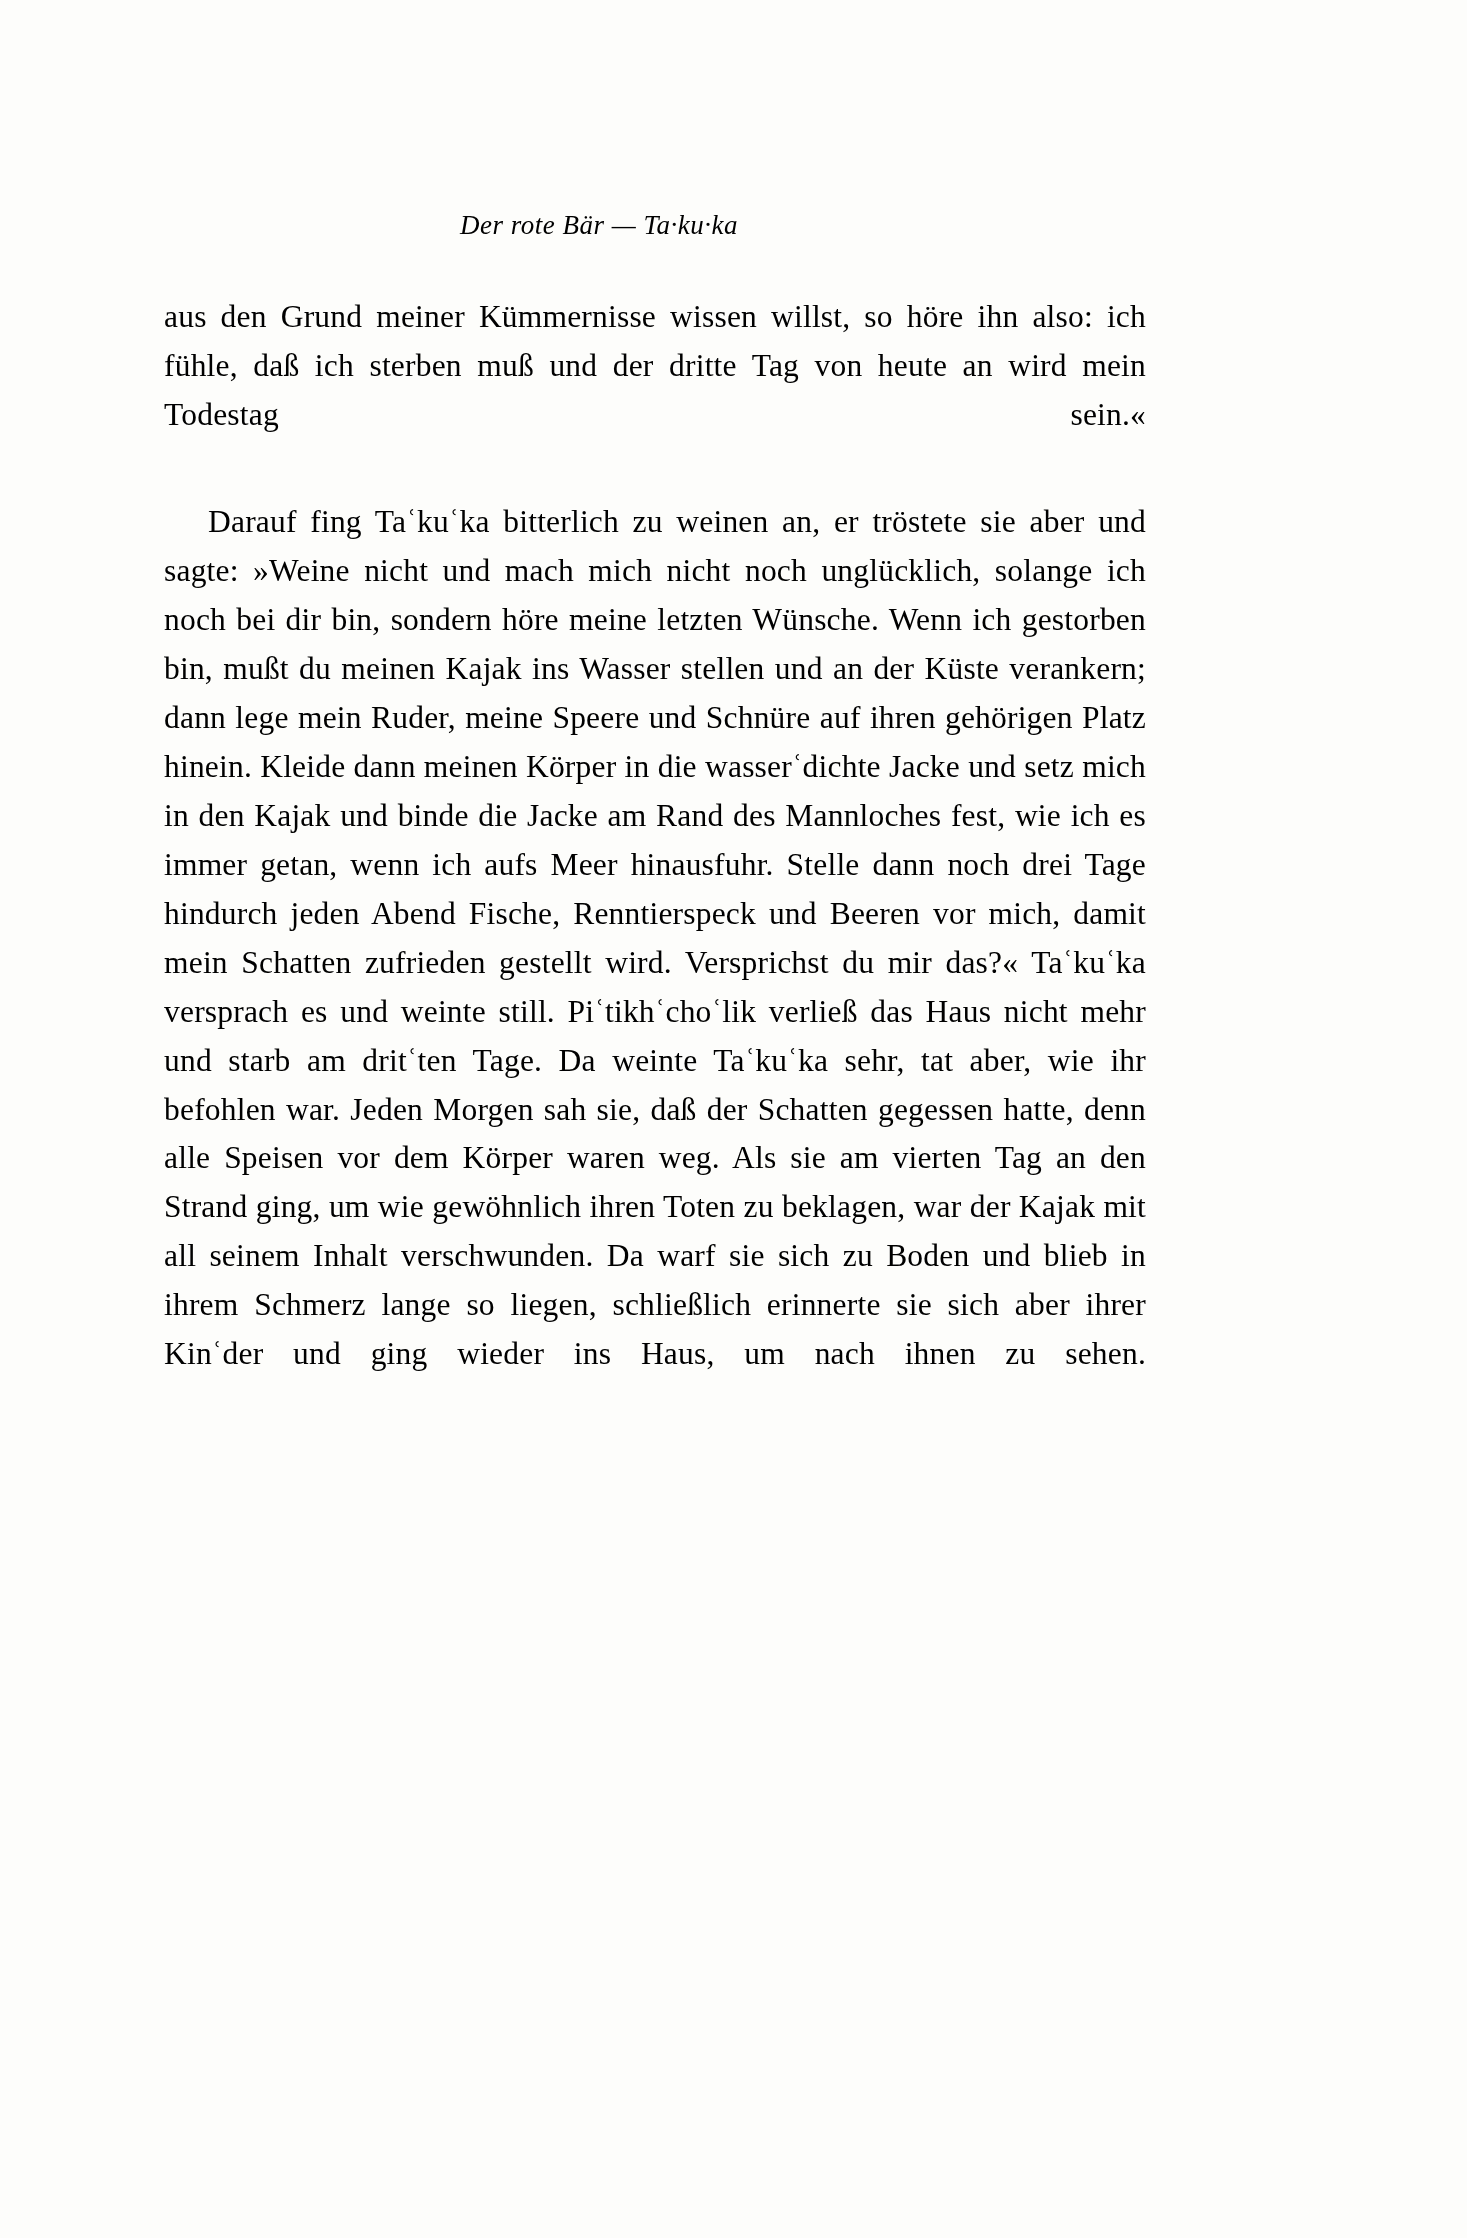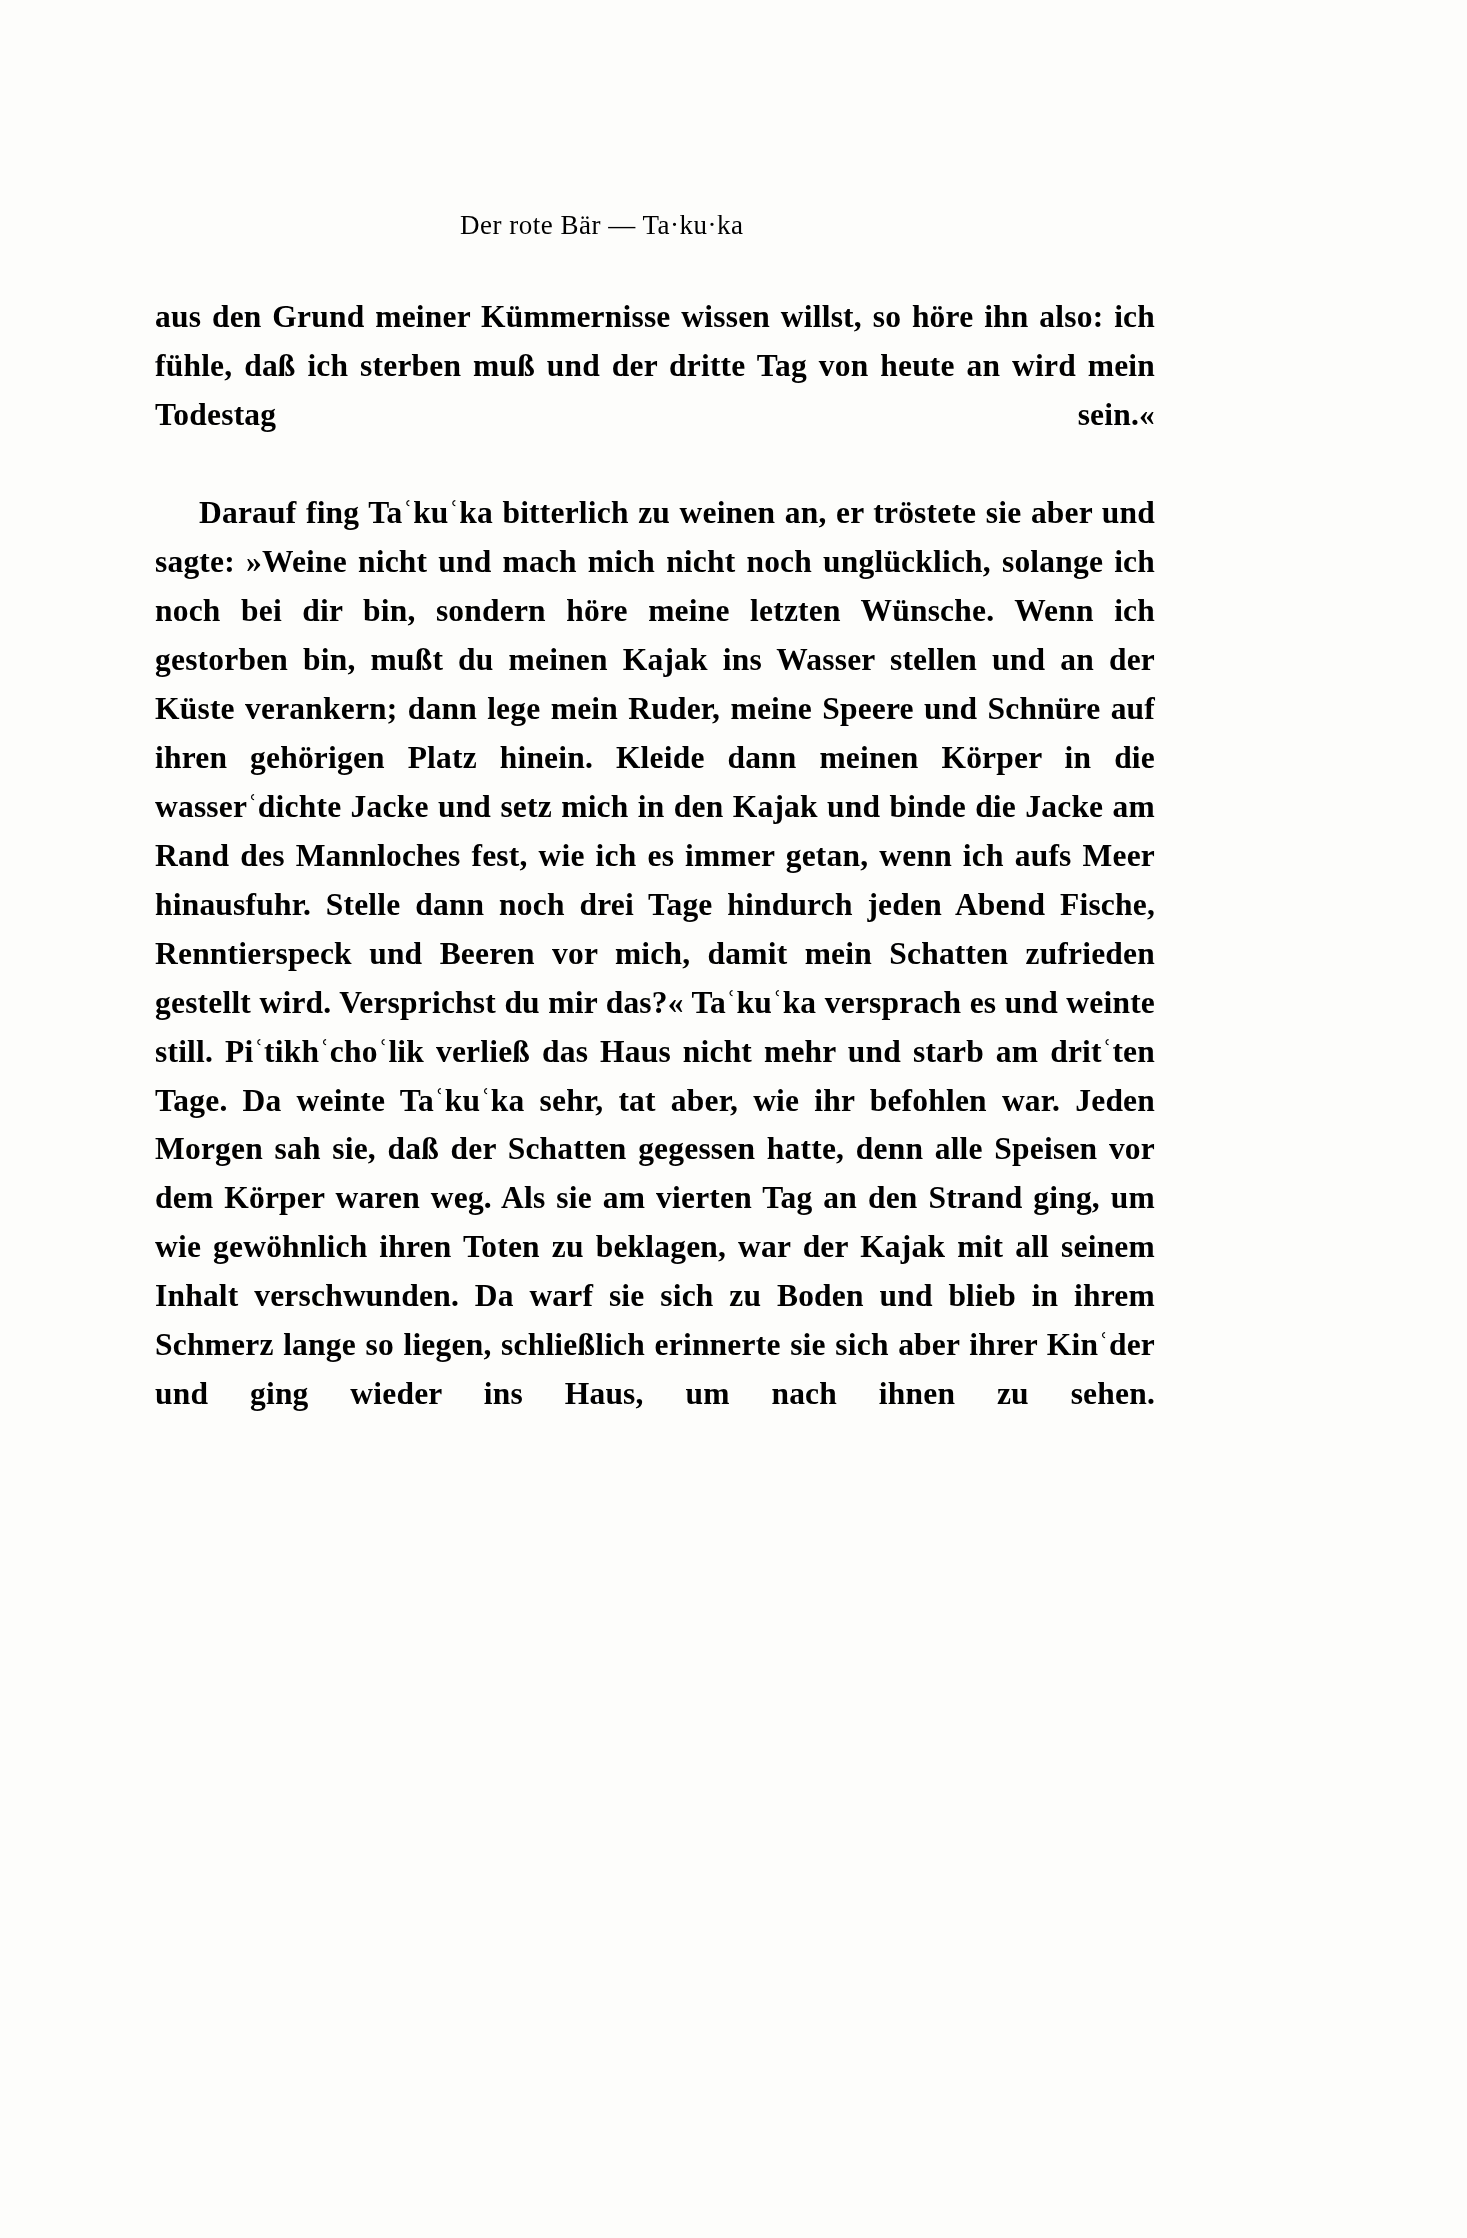--- a/index.html
+++ b/index.html
@@ -22,37 +22,37 @@
     height: 2238px;
     background: #fdfdfb;
   }
   .content {
     position: absolute;
     left: 155px;
     top: 210px;
     width: 1010px;
   }
   .running-head {
+    font-style: italic;
     font-size: 27px;
     letter-spacing: 0.5px;
     margin-left: 305px;
     margin-bottom: 52px;
     white-space: nowrap;
   }
   .body-text {
     font-size: 31.5px;
     line-height: 1.555;
     text-align: justify;
     text-justify: inter-word;
     letter-spacing: 0.2px;
     width: 1000px;
   }
   .body-text p {
-    margin: 0;
-    font-weight: bold;
+    margin: 9px;
   }
   .body-text p.indent {
     text-indent: 44px;
   }
   .folio {
     position: absolute;
     left: 0;
     top: 1885px;
     width: 1165px;
     text-align: right;

